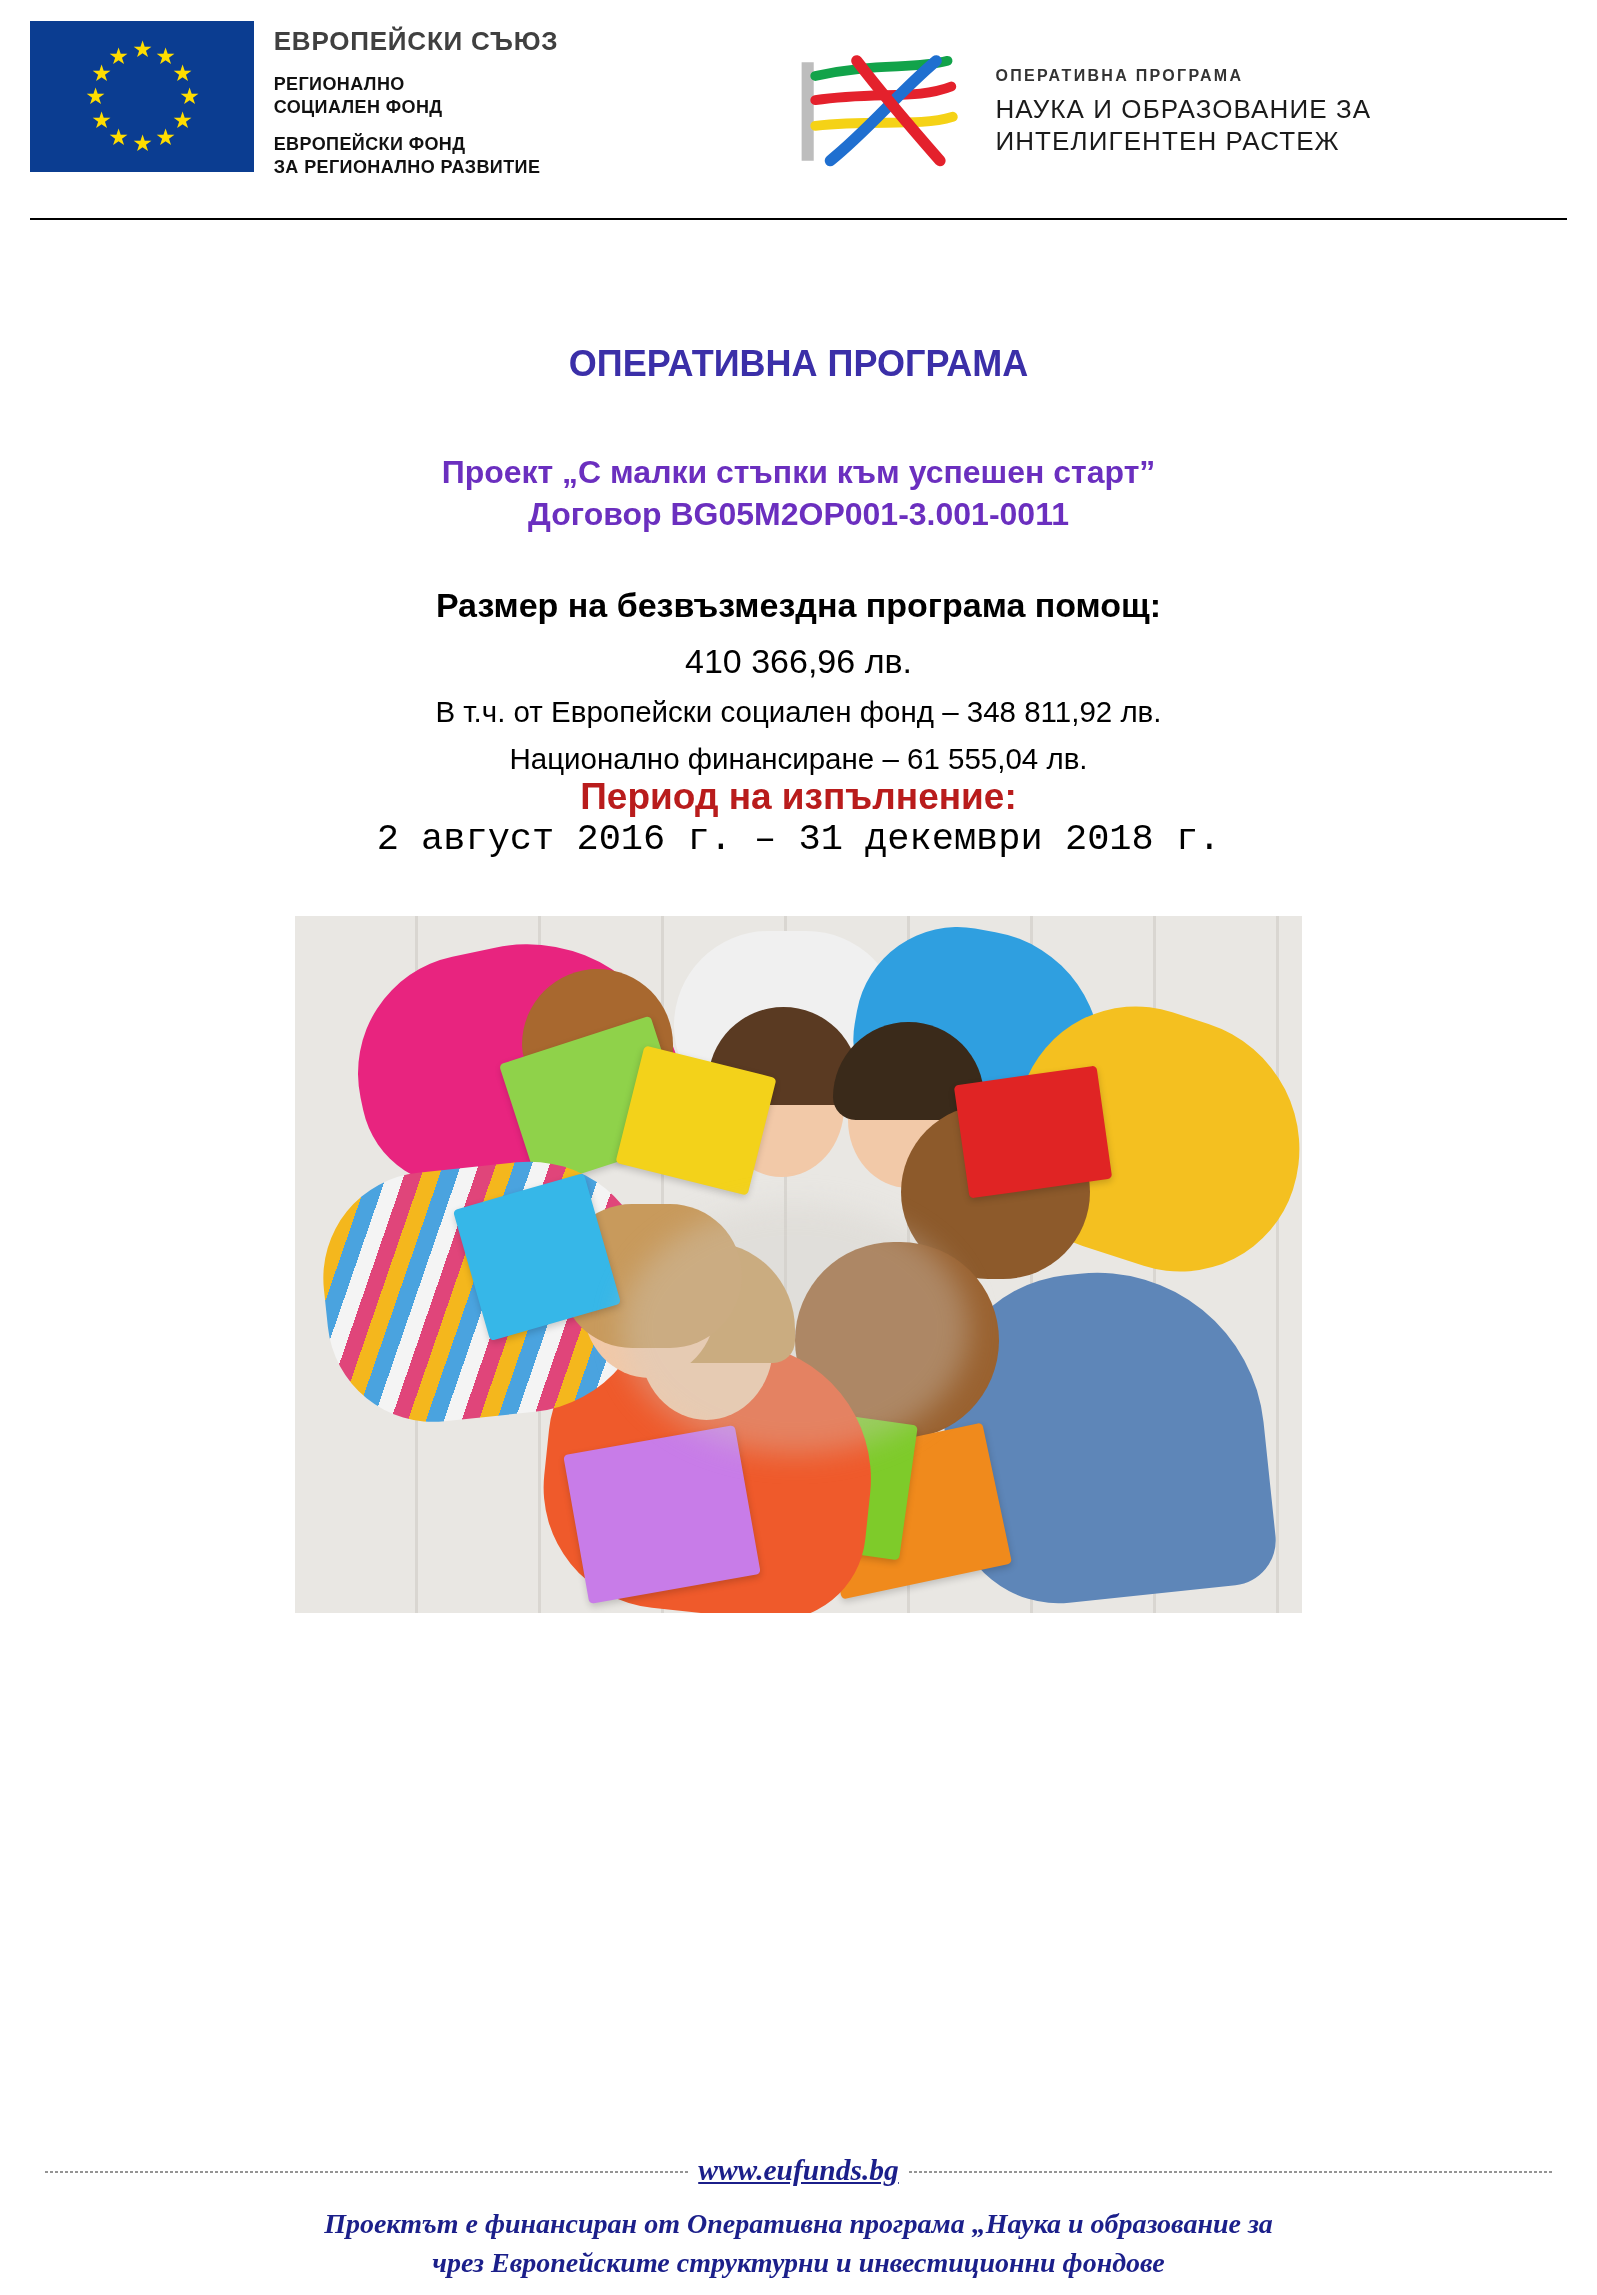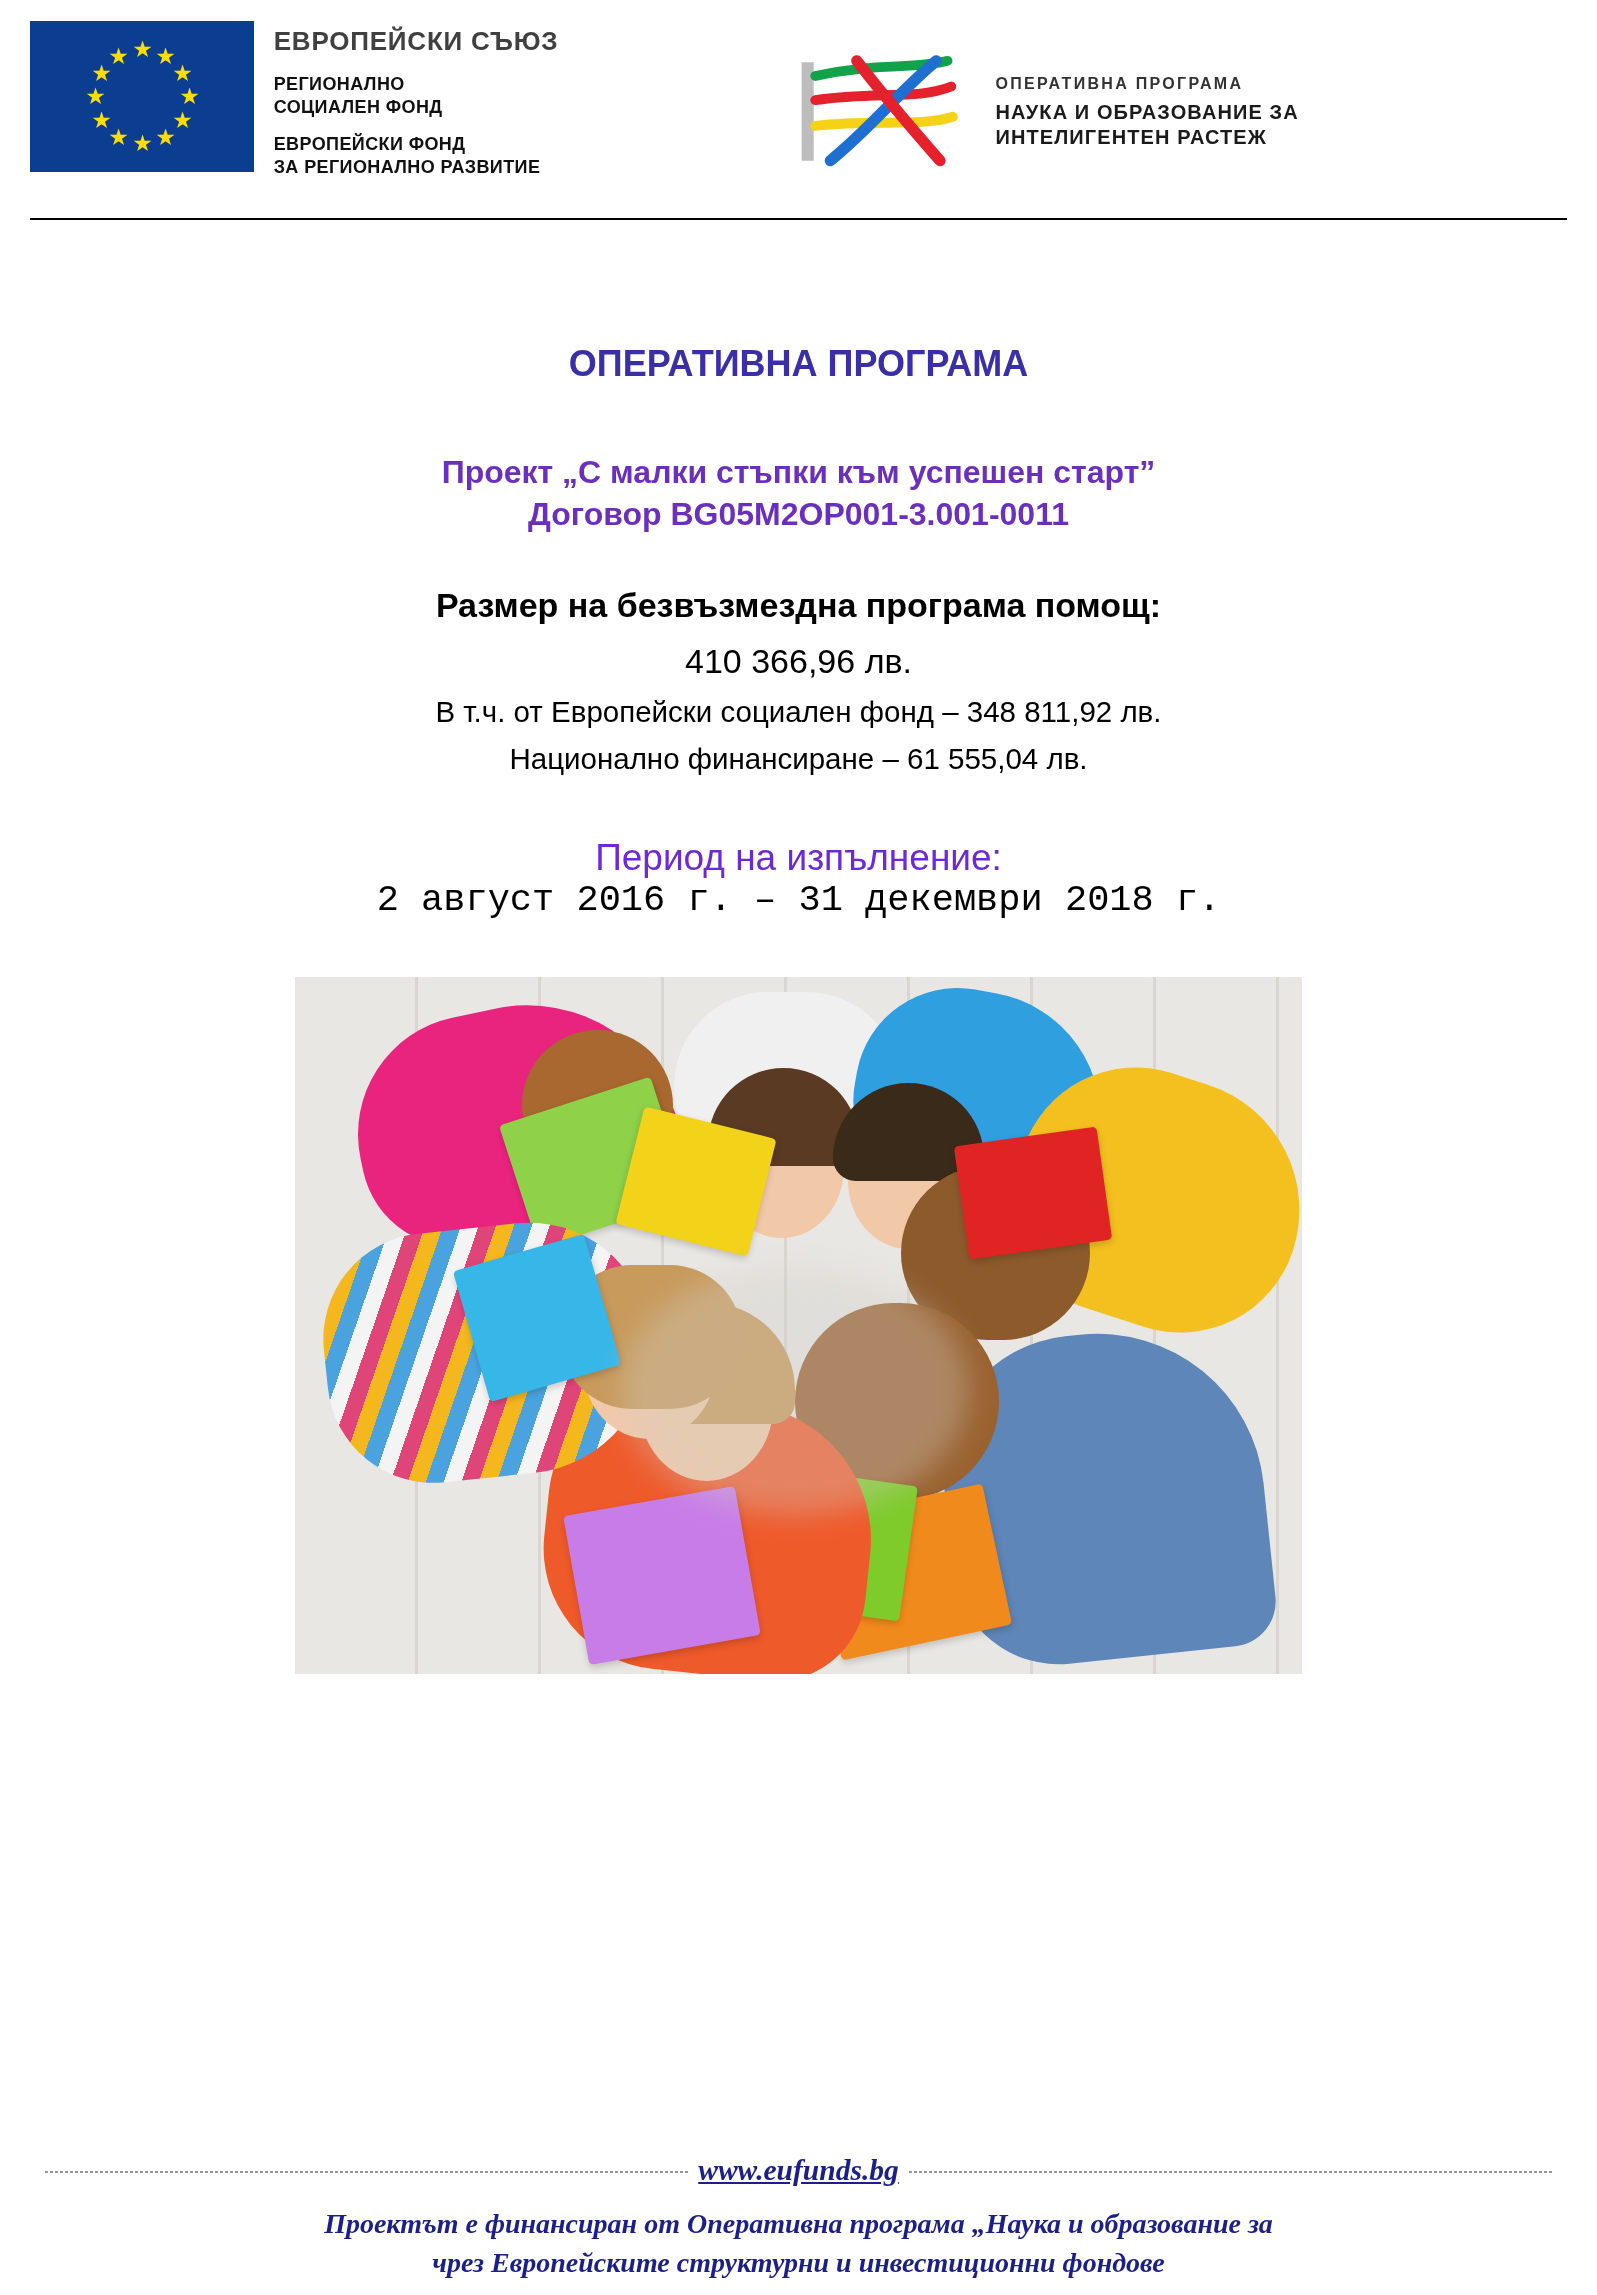--- a/index.html
+++ b/index.html
@@ -85,24 +85,24 @@
     line-height: 1.35;
   }
   .op-small {
     font-size: 16px;
     letter-spacing: 2.3px;
     color: #333;
     font-weight: bold;
     margin-bottom: 6px;
   }
   .op-big {
-    font-size: 20px;
+    font-size: 26px;
     letter-spacing: 1.1px;
     color: #1b1b1b;
-    font-weight: bold;
+    font-weight: normal;
     line-height: 1.25;
   }
   .header-rule {
     position: absolute;
     left: 30px;
     right: 30px;
     bottom: 0;
     border-top: 2.3px solid #000;
   }
 
@@ -135,24 +135,23 @@
     color: #000;
     font-size: 34px;
     margin-top: 16.7px;
   }
   .grant-line {
     color: #000;
     font-size: 29.5px;
     margin-top: 13.6px;
   }
   .period-label {
-    color: #6d28d9;
-    font-weight: normal;
+    color: #b91c1c;
+    font-weight: bold;
     font-size: 37px;
-    margin-top: 61px;
   }
   .period-value {
     color: #000;
     font-size: 37px;
     font-family: Liberation Mono, monospace;
   }
 
   
   .photo-wrap {
     margin: 56px auto 0;

